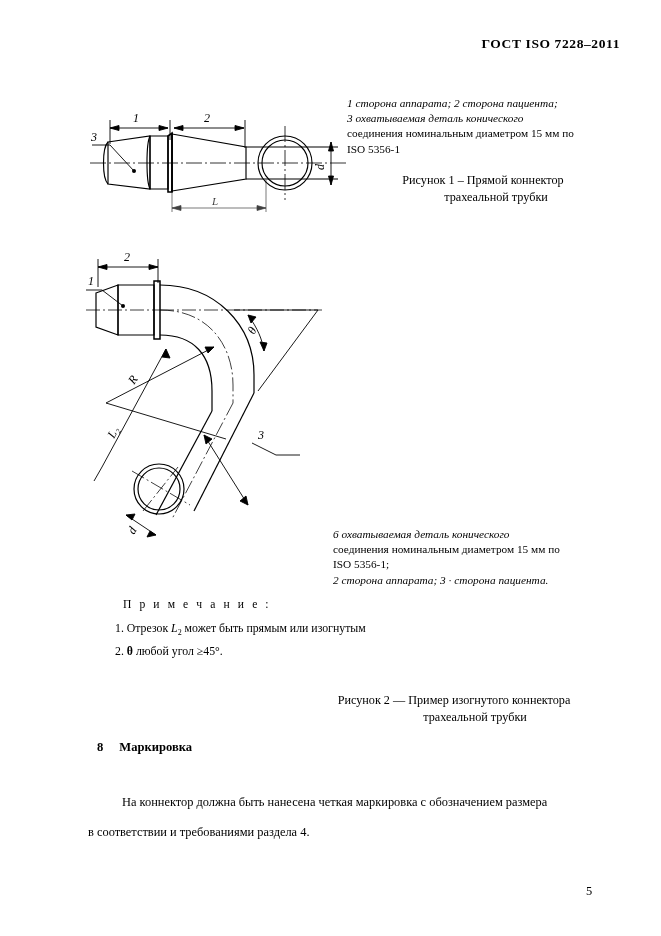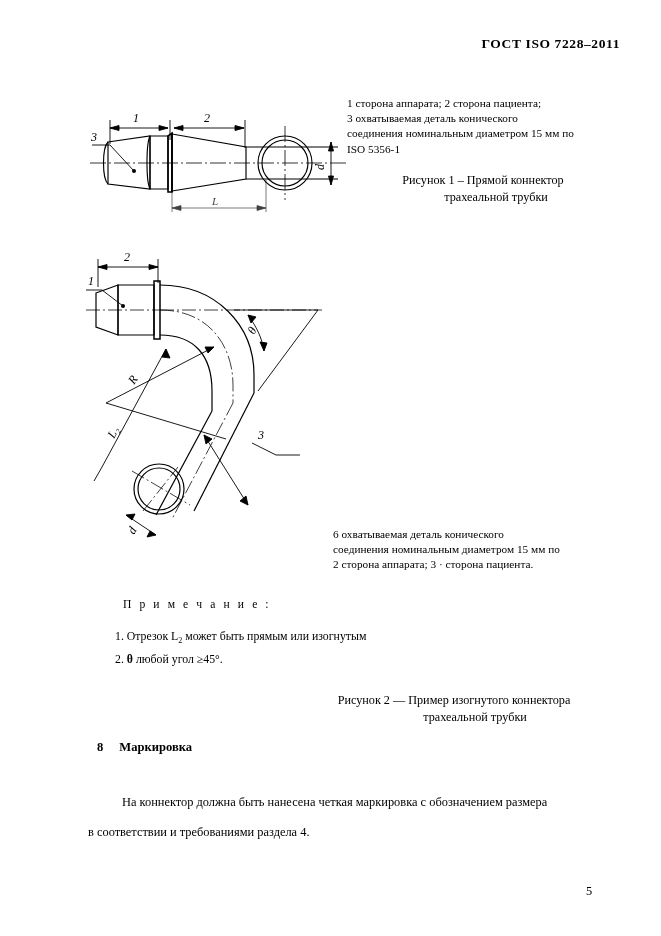--- a/index.html
+++ b/index.html
@@ -34,40 +34,39 @@
     font-weight: bold;
     letter-spacing: 0.6px;
   }
 
   
   .txt {
     position: absolute;
     font-size: 11.3px;
     line-height: 15.2px;
   }
-  .ital { }
+  .ital { font-style: italic; }
   .caption {
     position: absolute;
     font-size: 12.2px;
     line-height: 17px;
     text-align: center;
   }
   .center-ind { display:block; }
 
   
   .note-title {
     position: absolute;
     font-size: 11.6px;
     letter-spacing: 2.6px;
     font-family: Liberation Serif, serif;
   }
   .note-item {
     position: absolute;
     font-size: 11.8px;
-    margin-top: 8px;
   }
   sub.l2 { font-size: 8px; }
 
   
   .section-head {
     position: absolute;
     font-size: 12.6px;
     font-weight: bold;
   }
   .section-head .num { margin-right: 16px; }
@@ -269,20 +268,21 @@
         <path d="M40,272 L46,277 L49,271 Z" fill="#000"></path>
         <path d="M70,292 L64,288 L61,294 Z" fill="#000"></path>
       </g>
       <text x="48" y="292" font-size="12" transform="rotate(-60 48 292)">d</text>
     </svg>
   </div>
 
   <div class="txt" style="left:333px; top:527px; width:278px;">
     <div><span class="ital">6    охватываемая деталь конического</span></div>
     <div><span>соединения номинальным диаметром 15 мм по</span></div>
+    <div><span>ISO 5356-1;</span></div>
     <div><span class="ital">2    сторона аппарата; 3 · сторона пациента.</span></div>
   </div>
 
   <div class="note-title" style="left:123px; top:598px;">П р и м е ч а н и е :</div>
 
   <div class="note-item" style="left:115px; top:621px;">
     <span>1. Отрезок </span><span class="ital">L</span><sub class="l2">2</sub><span> может быть прямым или изогнутым</span>
   </div>
 
   <div class="note-item" style="left:115px; top:644px;">

